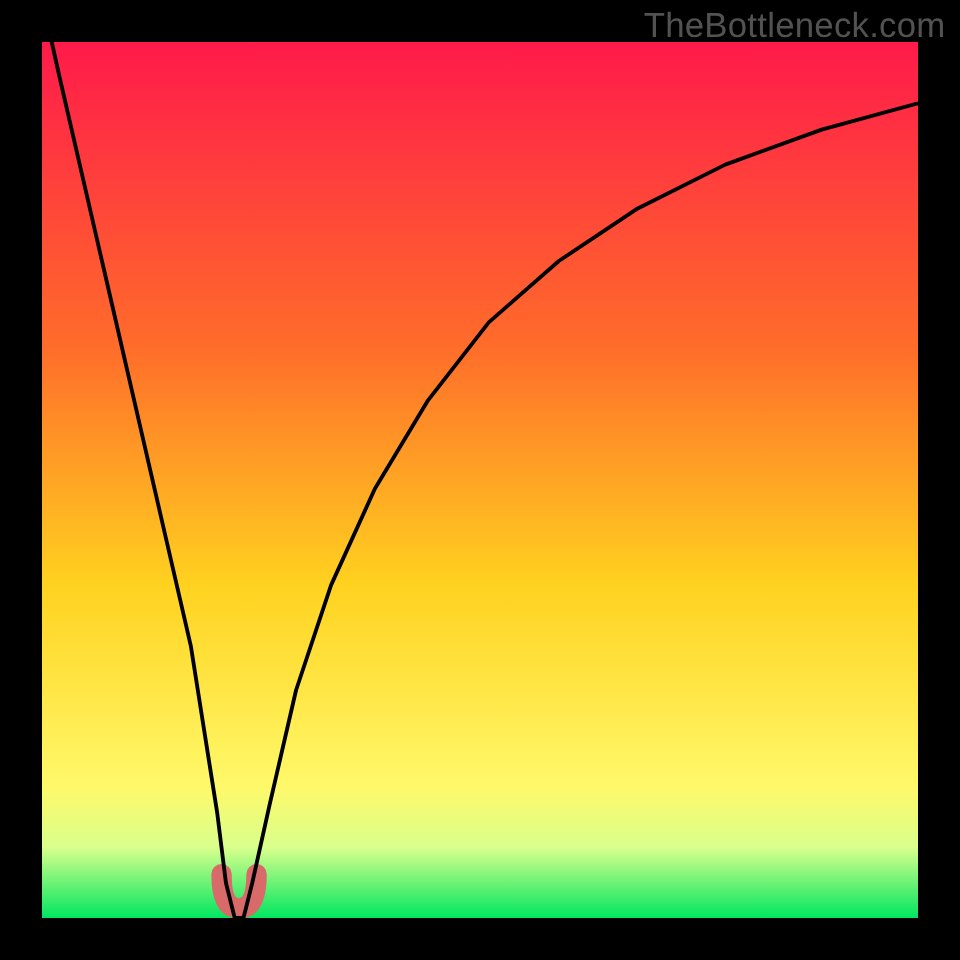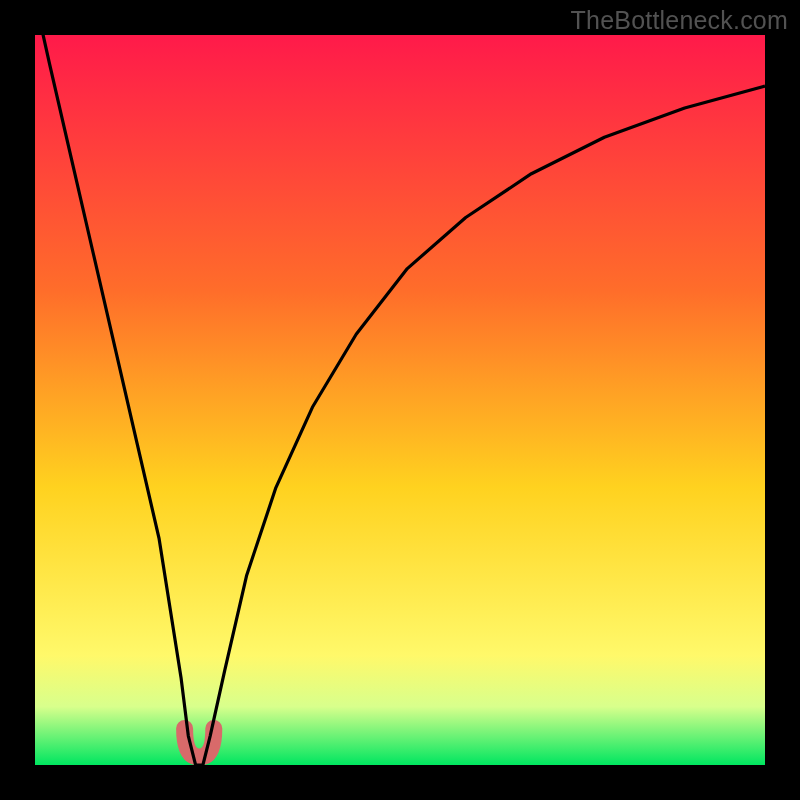--- a/index.html
+++ b/index.html
@@ -23,21 +23,21 @@
     top: 35px;
     width: 730px;
     height: 730px;
     overflow: hidden;
   }
   .attribution {
     position: absolute;
     top: 6px;
     right: 12px;
     font-family: Arial, Helvetica, sans-serif;
-    font-size: 25px;
+    font-size: 29px;
     font-weight: 400;
     color: #525252;
     letter-spacing: 0.2px;
   }
   svg { display: block; }
 </style>
 </head>
 <body>
 
 <div class="frame">

